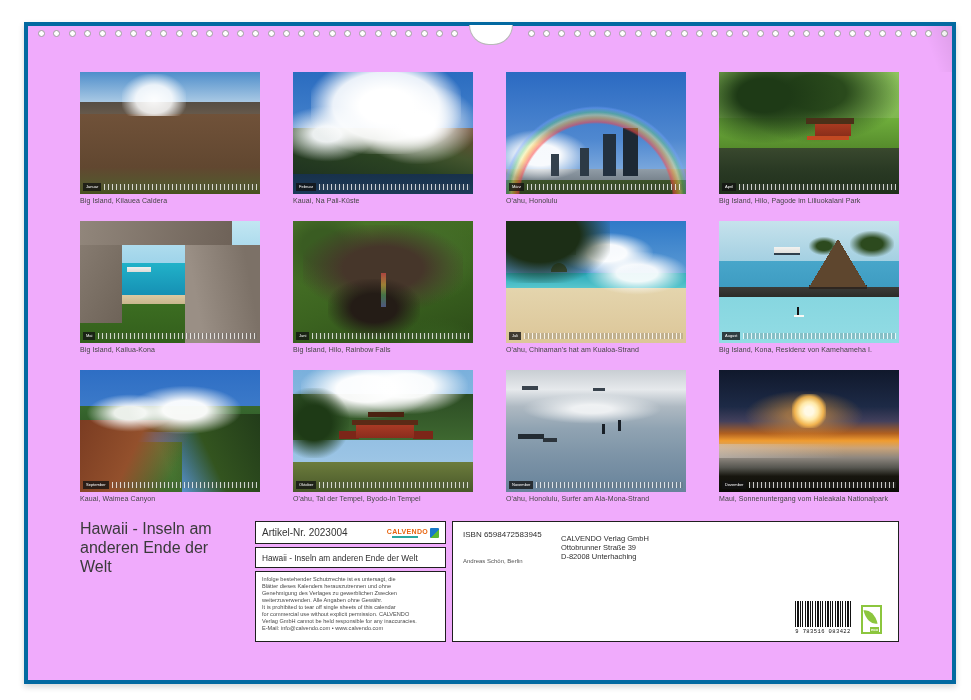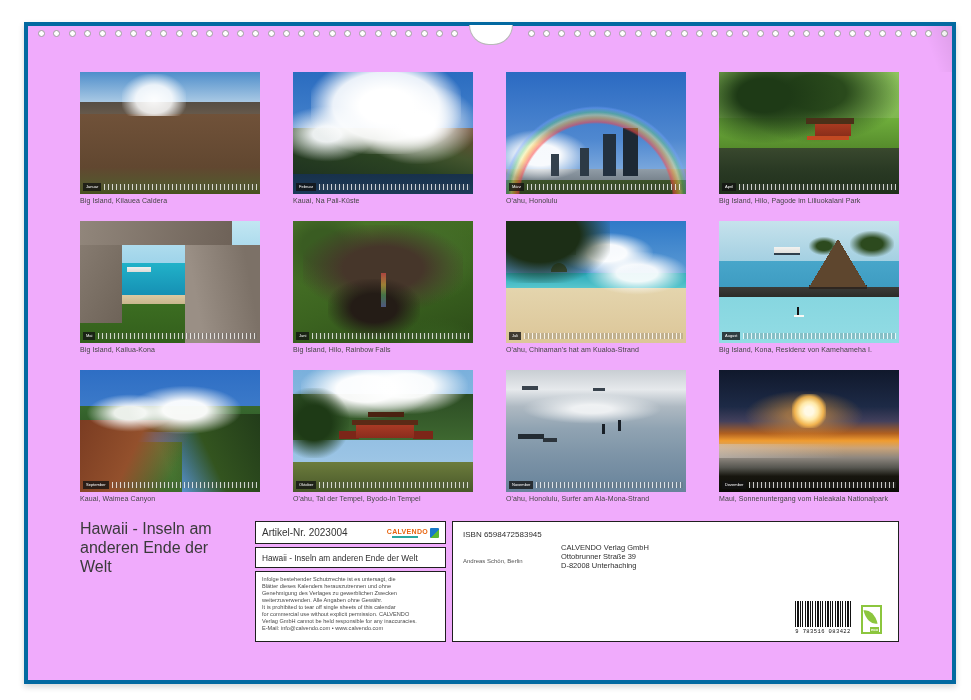--- a/index.html
+++ b/index.html
@@ -138,21 +138,21 @@
   .logo-txt{display:flex;flex-direction:column;align-items:flex-start;}
   .logo-name{color:#e8650f;font-weight:bold;font-size:7px;letter-spacing:.3px;line-height:7px;}
   .logo-tag{width:26px;height:2px;background:#2aa8a0;margin:1px 0 0 5px;}
   .logo-mark{width:9px;height:10px;border-radius:1px;background:linear-gradient(135deg,#1878c8 55%,#58b832 55%);}
   .boxB{left:227px;top:521px;width:191px;height:21px;display:flex;align-items:center;padding:0 6px;}
   .boxB-title{font-size:8.3px;color:#2e2e2e;white-space:nowrap;}
   .boxC{left:227px;top:545px;width:191px;height:71px;padding:4px 6px;}
   .legal{font-size:5.6px;line-height:7px;color:#4a4a4a;white-space:pre-line;}
   .boxR{left:424px;top:495px;width:447px;height:121px;}
   .isbn{position:absolute;left:10px;top:8px;font-size:8px;color:#2e2e2e;}
-  .publisher{position:absolute;left:108px;top:21px;font-size:7.5px;line-height:9px;color:#2e2e2e;white-space:pre-line;}
+  .publisher{position:absolute;left:108px;top:12px;font-size:7.5px;line-height:9px;color:#2e2e2e;white-space:pre-line;}
   .author{position:absolute;left:10px;top:36px;font-size:6px;color:#555;}
   .barcode{position:absolute;right:46px;bottom:6px;width:58px;text-align:center;}
   .bars{width:56px;height:26px;margin:0 auto;
         background:repeating-linear-gradient(90deg,#111 0 1px,#fff 1px 2px,#111 2px 4px,#fff 4px 5px,#111 5px 6px,#fff 6px 7px,#111 7px 8px,#fff 8px 10px);}
   .bdigits{font-size:5.5px;color:#111;letter-spacing:.4px;margin-top:1px;font-family:"Liberation Mono","DejaVu Sans Mono",monospace;}
   .eco{position:absolute;right:16px;bottom:7px;width:21px;height:29px;border:2.5px solid #8cc63e;background:#fff;box-sizing:border-box;}
   .eco-leaf{position:absolute;left:2px;top:2px;width:11px;height:16px;background:#8cc63e;border-radius:0 100% 0 100%;transform:rotate(-12deg);}
   .eco-word{position:absolute;right:1px;bottom:0;font-size:4px;line-height:5px;color:#fff;background:#8cc63e;padding:0 1px;font-weight:bold;}
 </style>
 </head>

